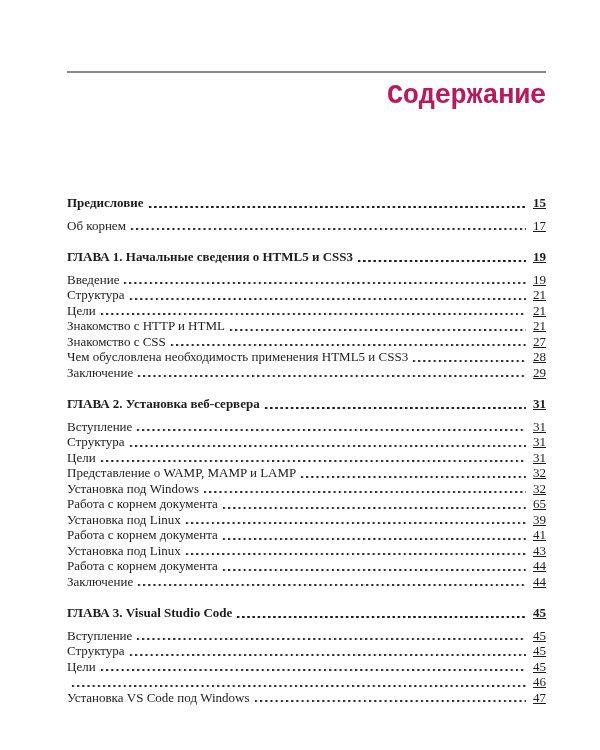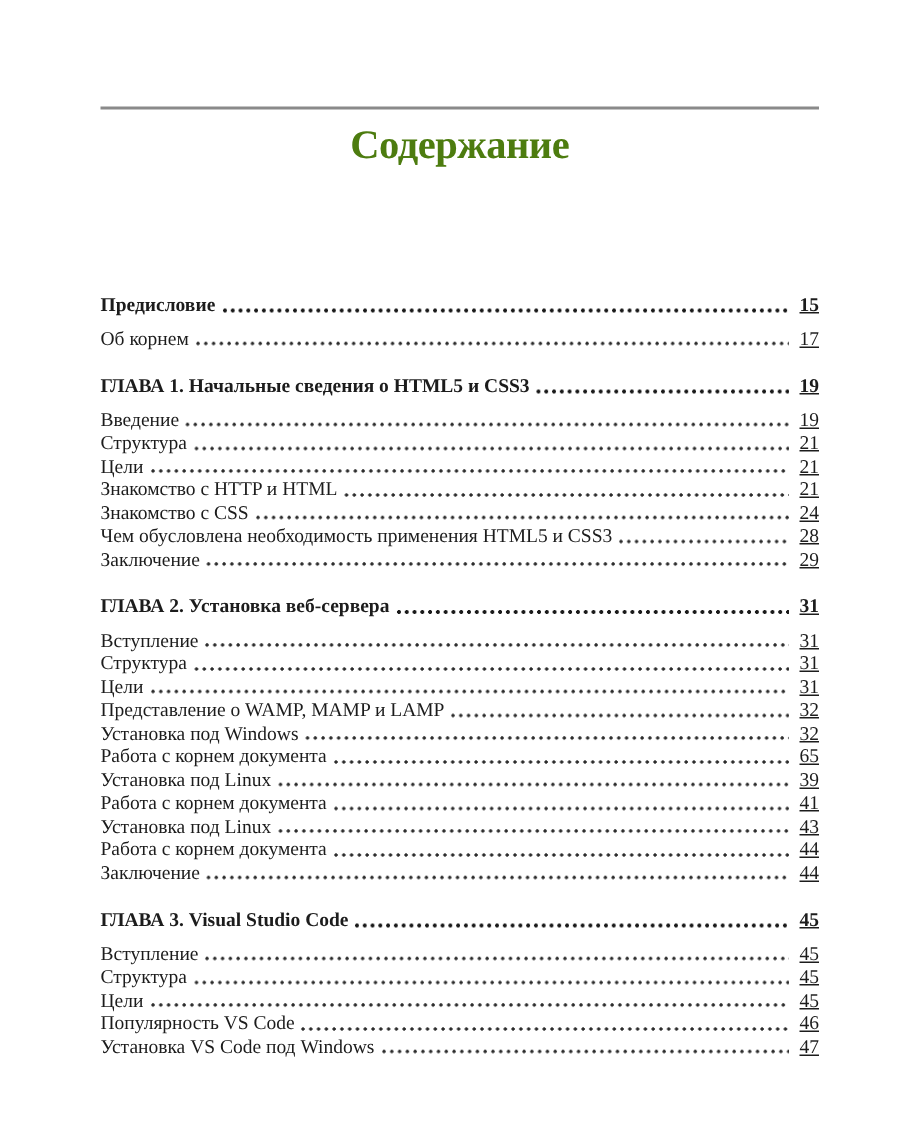--- a/index.html
+++ b/index.html
@@ -21,27 +21,27 @@
     height: 750px;
     padding: 0 54px 0 67px;
   }
   .header-rule {
     margin-top: 71px;
     height: 2px;
     background: var(--rule);
   }
   .page-title {
     margin-top: 8px;
-    text-align: center;
-    font-family: Liberation Serif, serif;
+    text-align: right;
+    font-family: Liberation Mono, monospace;
     font-weight: 700;
     font-size: 27px;
     line-height: 30px;
     letter-spacing: -0.3px;
-    color: #4d7c0f;
+    color: #be185d;
   }
   .toc {
     margin-top: 84px;
   }
   .row {
     display: flex;
     align-items: flex-end;
     font-size: 13px;
     line-height: 15.5px;
     white-space: nowrap;
@@ -117,21 +117,21 @@
 
   <div class="row item">
     <span class="label">Знакомство с HTTP и HTML</span>
     <span class="leader"></span>
     <span class="pagenum">21</span>
   </div>
 
   <div class="row item">
     <span class="label">Знакомство с CSS</span>
     <span class="leader"></span>
-    <span class="pagenum">24</span>
+    <span class="pagenum">27</span>
   </div>
 
 
   <div class="row item">
     <span class="label">Чем обусловлена необходимость применения HTML5 и CSS3</span>
     <span class="leader"></span>
     <span class="pagenum">28</span>
   </div>
 
   <div class="row item">
@@ -230,21 +230,20 @@
     <span class="pagenum">45</span>
   </div>
 
   <div class="row item">
     <span class="label">Цели</span>
     <span class="leader"></span>
     <span class="pagenum">45</span>
   </div>
 
   <div class="row item">
-    <span class="label">Популярность VS Code</span>
     <span class="leader"></span>
     <span class="pagenum">46</span>
   </div>
 
   <div class="row item">
     <span class="label">Установка VS Code под Windows</span>
     <span class="leader"></span>
     <span class="pagenum">47</span>
   </div>
 </div>

